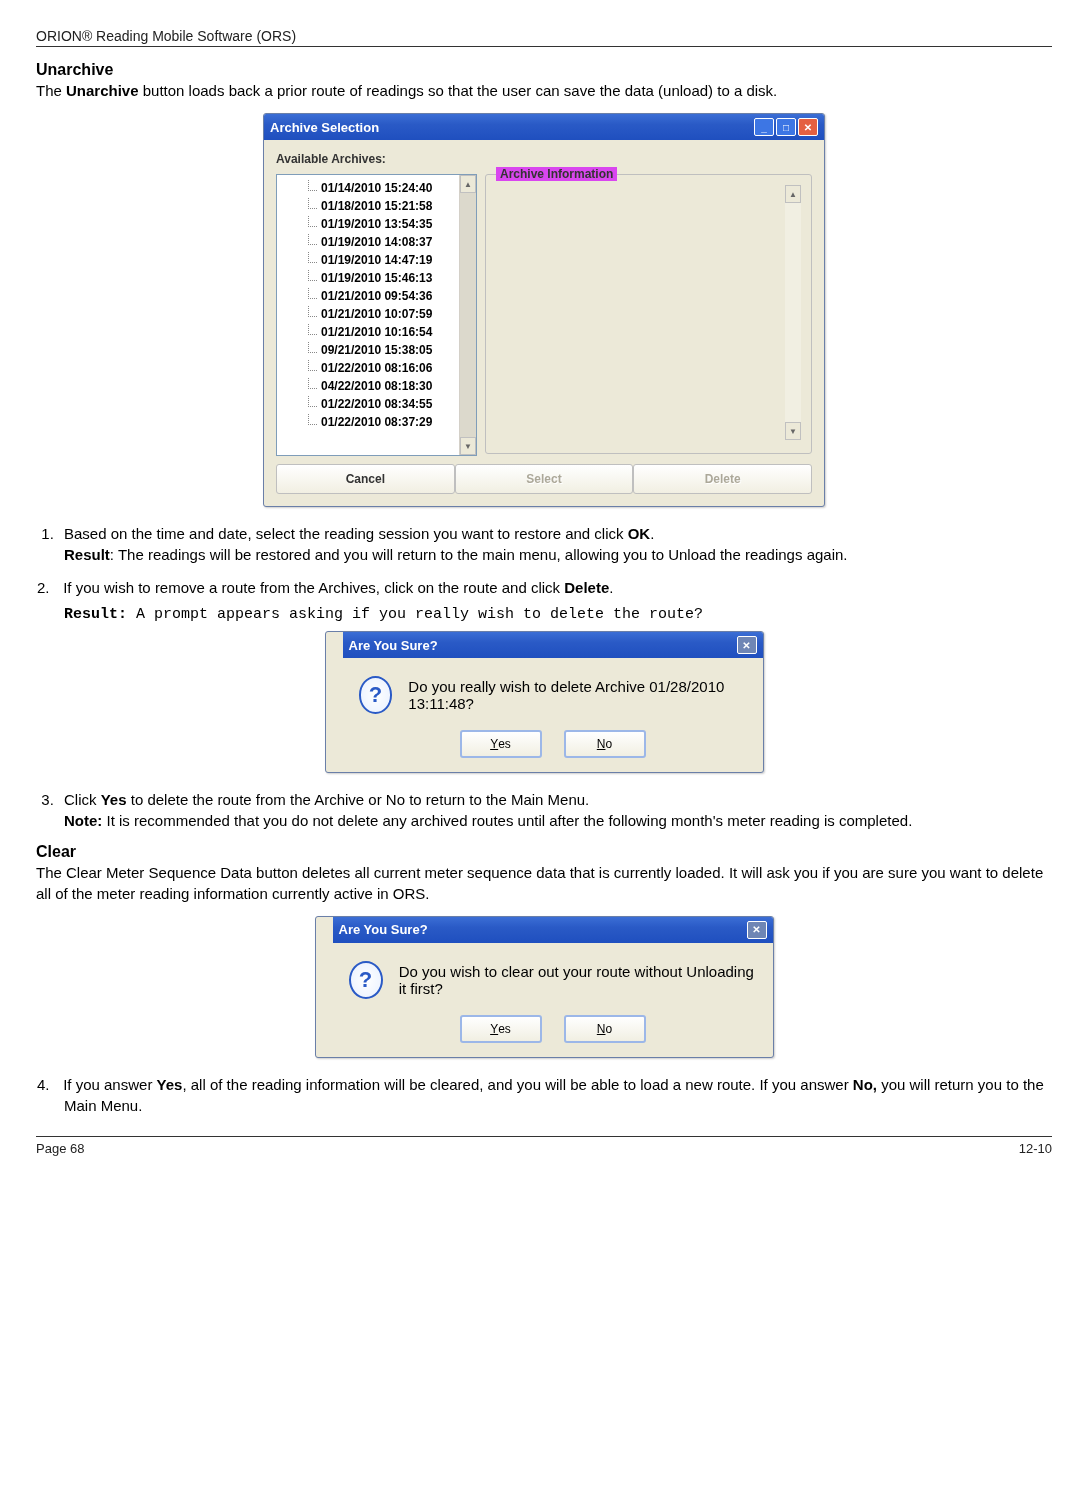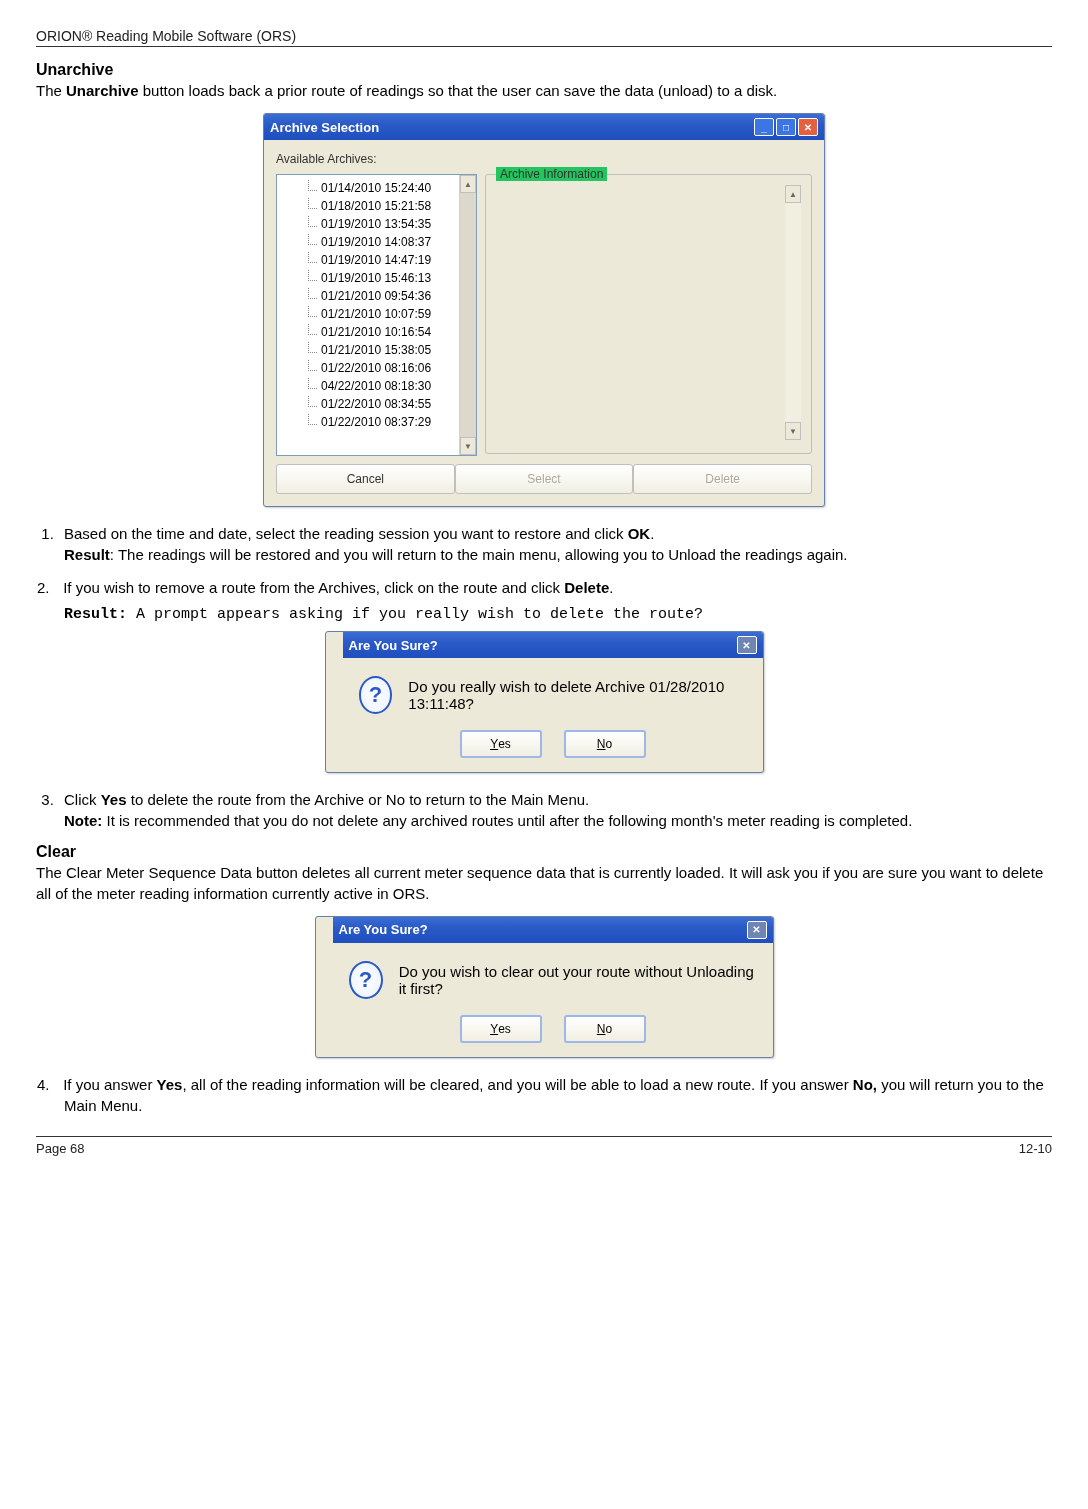--- a/index.html
+++ b/index.html
@@ -49,39 +49,39 @@
     justify-content: space-between;
     align-items: center;
   }
   .tbtns { display:flex; gap:2px; }
   .tbtn {
     width:18px; height:16px; border:1px solid #fff; border-radius:2px;
     background:#3d76e4; display:flex; align-items:center; justify-content:center;
     font-size:10px; color:#fff; font-family:Tahoma,sans-serif;
   }
   .tbtn.close { background:#e46041; border-color:#fff; }
-  .win-body { padding: 12px; font-family: Tahoma, sans-serif; font-size: 12px; color:#000; }
+  .win-body { padding: 12px; font-family: Tahoma, sans-serif; font-size: 12px; color:#000;font-weight:bold; }
   
   .arch-body { display:flex; flex-direction:column; gap:8px; }
   .arch-label { color:#333; font-size:12px; }
   .arch-panels { display:flex; gap:8px; }
   .listbox {
     border:1px solid #7f9db9; background:#fff; width: 175px; height: 280px;
     overflow:hidden; position:relative; display:flex;padding-left:24px;
   }
   .list-inner { padding:4px 4px; flex:1; overflow:hidden; }
   .tree-item { display:flex; align-items:center; height:18px; gap:4px; }
   .tree-item::before { content:""; width:8px; height:10px; border-left:1px dotted #888; border-bottom:1px dotted #888; margin-left:3px; margin-bottom:6px; }
   .scroll { width:16px; background:#f1efe2; border-left:1px solid #d4d0c8; display:flex; flex-direction:column; justify-content:space-between; }
   .scroll-btn { height:16px; background:#ece9d8; border:1px solid #c0c0c0; display:flex; align-items:center; justify-content:center; font-size:8px; color:#666; }
   .scroll-thumb { flex:1; background:#dcd9cc; }
   .group {
     border:1px solid #bfbfbf; border-radius:3px; padding:10px; position:relative; flex:1; height:280px; box-sizing:border-box;
   }
-  .group-title { position:absolute; top:-8px; left:10px; background:#22c55e; padding:0 4px; font-size:12px; color:#333; }
+  .group-title { position:absolute; top:-8px; left:10px; background:#d946ef; padding:0 4px; font-size:12px; color:#333; }
   .sub-scroll { width:16px; height:255px; float:right; display:flex; flex-direction:column; }
   .btn-row { display:flex; gap:0;text-align:right; }
   .xp-btn {
     flex:1; height:28px; background:linear-gradient(#fff,#f1efe2);
     border:1px solid #bfbfbf; border-radius:3px; display:flex; align-items:center; justify-content:center;
     font-family:Tahoma,sans-serif; font-size:12px; color:#333;
   }
   .xp-btn.disabled { color:#aca899; text-shadow:1px 1px #fff; }
   
   ol.steps { margin: 10px 0 10px 22px; padding:0; }
@@ -159,21 +159,21 @@
               <div class="tree-item">
                 <span>01/21/2010 09:54:36</span>
               </div>
               <div class="tree-item">
                 <span>01/21/2010 10:07:59</span>
               </div>
               <div class="tree-item">
                 <span>01/21/2010 10:16:54</span>
               </div>
               <div class="tree-item">
-                <span>01/21/2010 15:38:05</span>
+                <span>09/21/2010 15:38:05</span>
               </div>
               <div class="tree-item">
                 <span>01/22/2010 08:16:06</span>
               </div>
               <div class="tree-item">
                 <span>04/22/2010 08:18:30</span>
               </div>
               <div class="tree-item">
                 <span>01/22/2010 08:34:55</span>
               </div>

